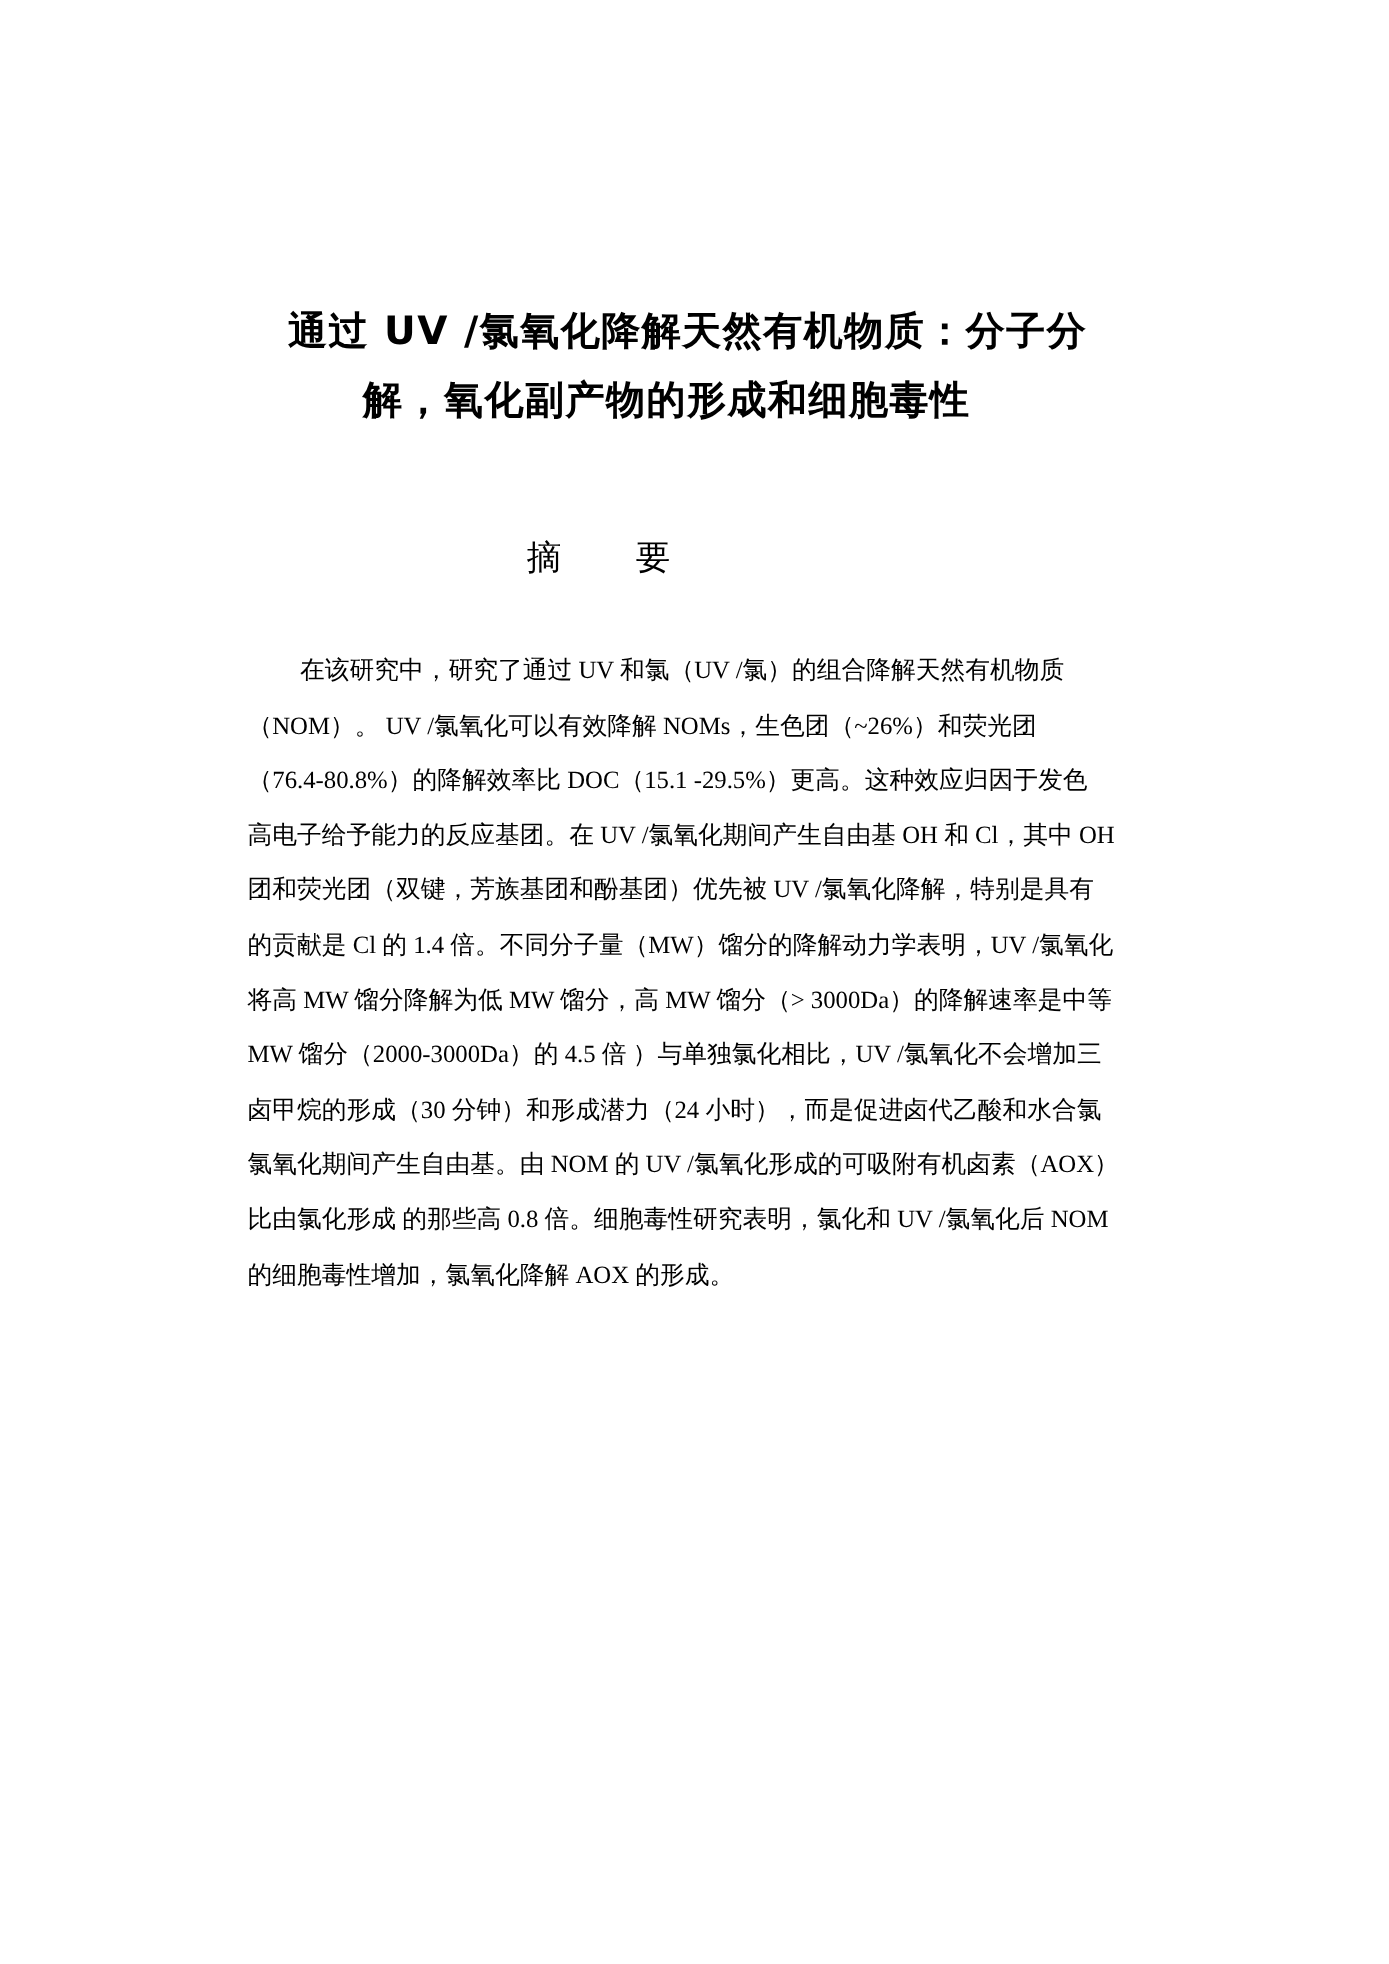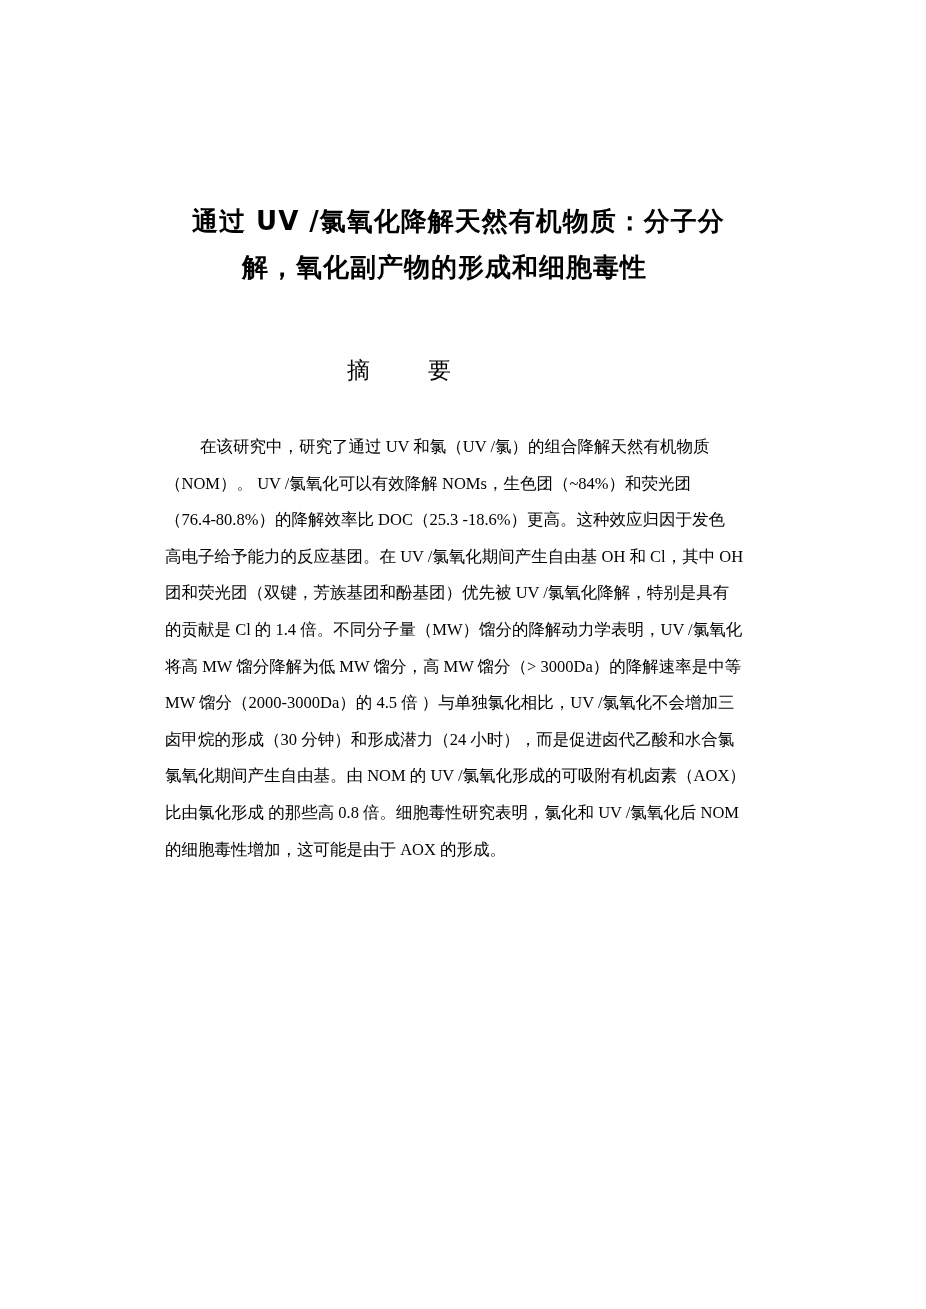--- a/index.html
+++ b/index.html
@@ -6,21 +6,21 @@
   body { width: 926px; height: 1309px; position: relative; overflow: hidden; color: #000; }
   .title {
     position: absolute; left: 0; width: 926px; top: 198px;
     font-family: "DejaVu Sans", "Liberation Sans", sans-serif;
     font-weight: bold; font-size: 26px; line-height: 46px; letter-spacing: 1px;
   }
   .title .l1 { position: absolute; left: 192px; top: 0; white-space: nowrap; text-align: center; }
   .title .l2 { position: absolute; left: 242px; top: 46px; white-space: nowrap; }
   .heading {
     position: absolute; left: 0; width: 798px; top: 352px; text-align: center;
-    font-family: Liberation Mono, monospace; font-size: 23px; line-height: 40px;
+    font-family: Liberation Serif, serif; font-size: 23px; line-height: 40px;
     letter-spacing: 22px; text-indent: 22px;
   }
   .abstract {
     position: absolute; left: 141px; top: 429px; width: 648px;
     font-family: "Liberation Serif", "DejaVu Serif", serif; font-size: 16.5px; line-height: 36.6px;
   }
   .abstract .line { white-space: nowrap; height: 36.6px; display: flex; justify-content: space-between; margin-left: 24px; }
   .abstract .line.first { padding-left: 35px; }
   .abstract .line.last { justify-content: flex-start; }
 </style>
@@ -29,24 +29,24 @@
 
 <div class="title">
   <div class="l1">通过 UV /氯氧化降解天然有机物质：分子分</div>
   <div class="l2">解，氧化副产物的形成和细胞毒性</div>
 </div>
 
 <div class="heading">摘 要</div>
 
 <div class="abstract">
   <div class="line first">在该研究中，研究了通过 UV 和氯（UV /氯）的组合降解天然有机物质</div>
-  <div class="line">（NOM）。 UV /氯氧化可以有效降解 NOMs，生色团（~84%）和荧光团</div>
-  <div class="line">（76.4-80.8%）的降解效率比 DOC（25.3 -18.6%）更高。这种效应归因于发色</div>
+  <div class="line">（NOM）。 UV /氯氧化可以有效降解 NOMs，生色团（~26%）和荧光团</div>
+  <div class="line">（76.4-80.8%）的降解效率比 DOC（15.1 -29.5%）更高。这种效应归因于发色</div>
   <div class="line">高电子给予能力的反应基团。在 UV /氯氧化期间产生自由基 OH 和 Cl，其中 OH</div>
   <div class="line">团和荧光团（双键，芳族基团和酚基团）优先被 UV /氯氧化降解，特别是具有</div>
   <div class="line">的贡献是 Cl 的 1.4 倍。不同分子量（MW）馏分的降解动力学表明，UV /氯氧化</div>
   <div class="line">将高 MW 馏分降解为低 MW 馏分，高 MW 馏分（&gt; 3000Da）的降解速率是中等</div>
   <div class="line">MW 馏分（2000-3000Da）的 4.5 倍 ）与单独氯化相比，UV /氯氧化不会增加三</div>
   <div class="line">卤甲烷的形成（30 分钟）和形成潜力（24 小时），而是促进卤代乙酸和水合氯</div>
   <div class="line">氯氧化期间产生自由基。由 NOM 的 UV /氯氧化形成的可吸附有机卤素（AOX）</div>
   <div class="line">比由氯化形成 的那些高 0.8 倍。细胞毒性研究表明，氯化和 UV /氯氧化后 NOM</div>
-  <div class="line last">的细胞毒性增加，这可能是由于 AOX 的形成。</div>
+  <div class="line last">的细胞毒性增加，氯氧化降解 AOX 的形成。</div>
 </div>
 
 </body></html>

